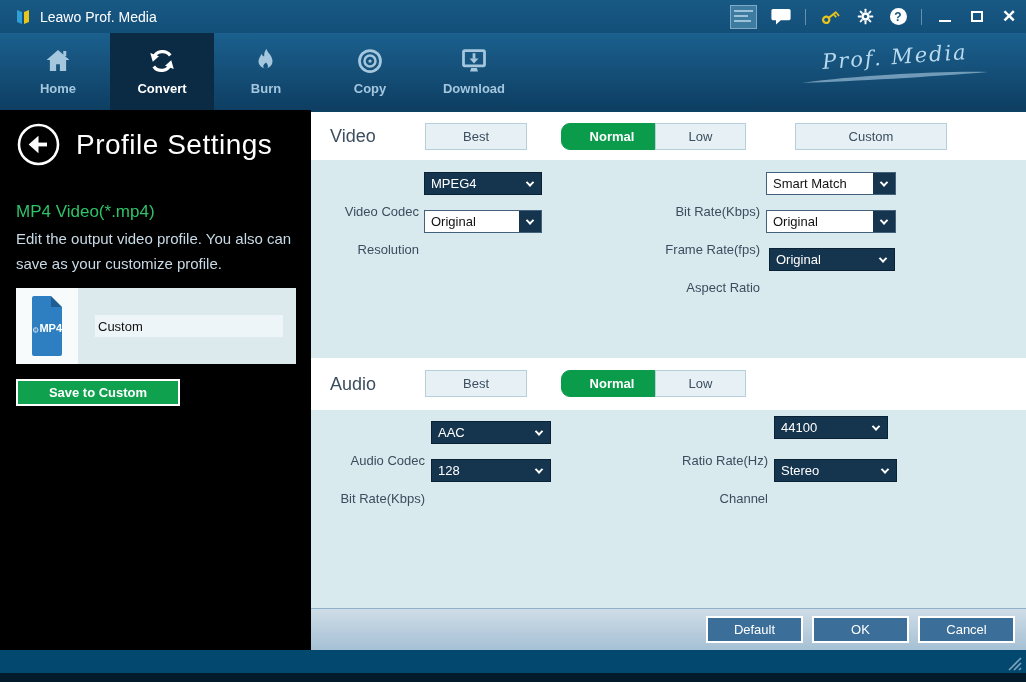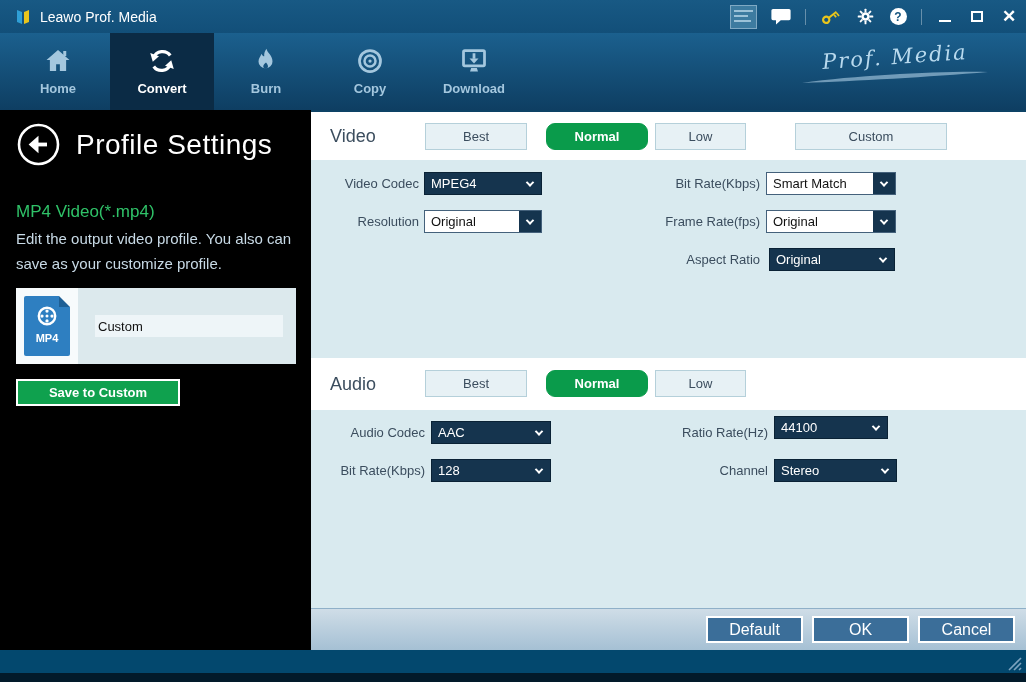--- a/index.html
+++ b/index.html
@@ -44,63 +44,63 @@
   .right-panel { position:relative; width:715px; height:540px; }
 
   
   .lp-head { position:absolute; left:16px; top:12px; display:flex; align-items:center; }
   .back-btn { width:45px; height:45px; background:none; border:none; cursor:pointer; padding:0; }
   .lp-title { color:#fff; font-size:28px; font-weight:normal; margin-left:15px; letter-spacing:.5px; }
   .profile-name { position:absolute; left:16px; top:92px; color:#2fc268; font-size:17px; }
   .lp-desc { position:absolute; left:16px; top:116px; width:282px; color:#c8dae6; font-size:15px; line-height:25px; }
   .profile-row { position:absolute; left:16px; top:178px; width:280px; height:76px; background:#dce9ed; display:flex; }
   .icon-cell { width:62px; height:100%; background:#f7fbfc; display:flex; align-items:center; justify-content:center; }
-  .mp4-icon { position:relative; width:46px; height:60px; background:#2e7fc1; border-radius:2px;
-              display:flex; flex-direction:column; align-items:center; }
+  .mp4-icon { position:relative; width:30px; height:60px; background:#2e7fc1; border-radius:2px;
+              display:flex; flex-direction:row; align-items:center; }
   .mp4-fold { position:absolute; top:0; right:0; width:0; height:0;
               border-top:11px solid #f7fbfc; border-left:11px solid #1d5f95; }
   .mp4-icon svg { margin-top:7px; }
   .mp4-label { color:#fff; font-size:11px; font-weight:bold; margin-top:3px; }
   .profile-input { position:absolute; left:79px; top:27px; width:188px; height:22px; border:none;
                    background:#eef5f8; font-family:"Liberation Sans",sans-serif; font-size:13px; color:#111; padding-left:3px; }
   .save-btn { position:absolute; left:16px; top:269px; width:164px; height:27px; background:#0fa14e;
               border:2px solid #fff; color:#fff; font-size:13px; font-weight:bold; cursor:pointer;
               font-family:"Liberation Sans",sans-serif; }
 
   
   .sec-head { position:relative; background:#fff; }
   .video-head { height:50px; border-top:2px solid #0d4265; }
   .audio-head { height:52px; }
   .sec-title { position:absolute; left:19px; top:50%; transform:translateY(-50%);
                font-size:18px; color:#3b4d5e; }
   .q-btn { position:absolute; height:27px; background:#e7f1f5; border:1px solid #b5d0da;
            color:#3b4d5e; font-size:13px; cursor:pointer; font-family:"Liberation Sans",sans-serif; }
   .q-btn.active { background:#0a9b4b; border-color:#0a9b4b; color:#fff; font-weight:bold; }
   .video-head .q-btn { top:11px; } .audio-head .q-btn { top:12px; }
-  .qb-0 { left:114px; width:102px; } .qb-1 { left:235px; width:102px;border-radius:9px; }
+  .qb-0 { left:114px; width:102px; } .qb-1 { left:250px; width:102px;border-radius:9px; }
   .qb-2 { left:344px; width:91px; } .qb-3 { left:484px; width:152px; }
 
   .sec-body { position:relative; background:#d9eaef; }
   .video-body { height:198px; } .audio-body { height:198px; }
-  .flabel { position:absolute; font-size:13px; color:#3b4d5e; text-align:right; line-height:23px; }
+  .flabel { position:absolute; font-size:13px; color:#3b4d5e; text-align:right; line-height:23px;margin-top:28px; }
   .dd { position:absolute; height:23px; cursor:pointer; font-size:13px; line-height:21px; }
   .dd.dark { background:#15344e; border:1px solid #0a2235; color:#fff; }
   .dd.light { background:#fff; border:1px solid #44617b; color:#111; }
   .dd-val { position:absolute; left:6px; top:0; line-height:22px; white-space:nowrap; }
   .dd-arrow { position:absolute; right:0; top:0; bottom:0; width:22px; display:flex;
               align-items:center; justify-content:center; }
   .dd.light .dd-arrow { background:#15344e; }
   .chev { width:6px; height:6px; border-right:2px solid #fff; border-bottom:2px solid #fff;
           transform:rotate(45deg) translate(-1px,-1px); }
 
   
   .bottombar { position:relative; height:42px; background:linear-gradient(#cfdde7,#a5c0d4);
                border-top:1px solid #8fb0c8; }
   .dlg-btn { position:absolute; top:7px; width:97px; height:27px; background:#3b6e99;
-             border:2px solid #fff; color:#fff; font-size:16px; cursor:pointer;
+             border:2px solid #fff; color:#fff; font-size:13px; cursor:pointer;
              font-family:"Liberation Sans",sans-serif; }
   .dlg-default { left:395px; } .dlg-ok { left:501px; } .dlg-cancel { left:607px; }
 
   
   .footer { position:absolute; left:0; top:650px; width:100%; height:23px; background:#03486e; }
   .grip { position:absolute; right:4px; bottom:2px; }
   .bottom-edge { position:absolute; left:0; top:673px; width:100%; height:9px; background:#021a2a; }
 </style>
 </head>
 <body>

